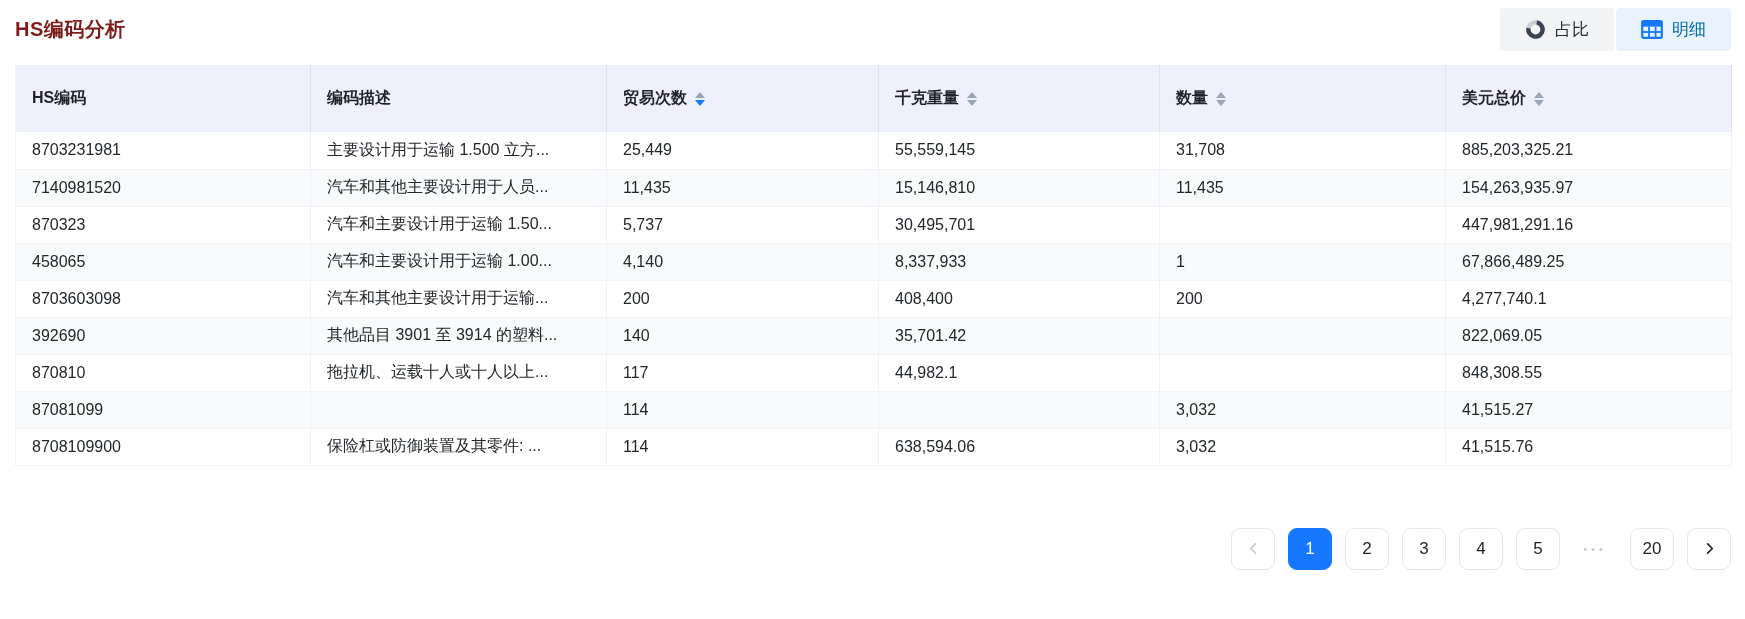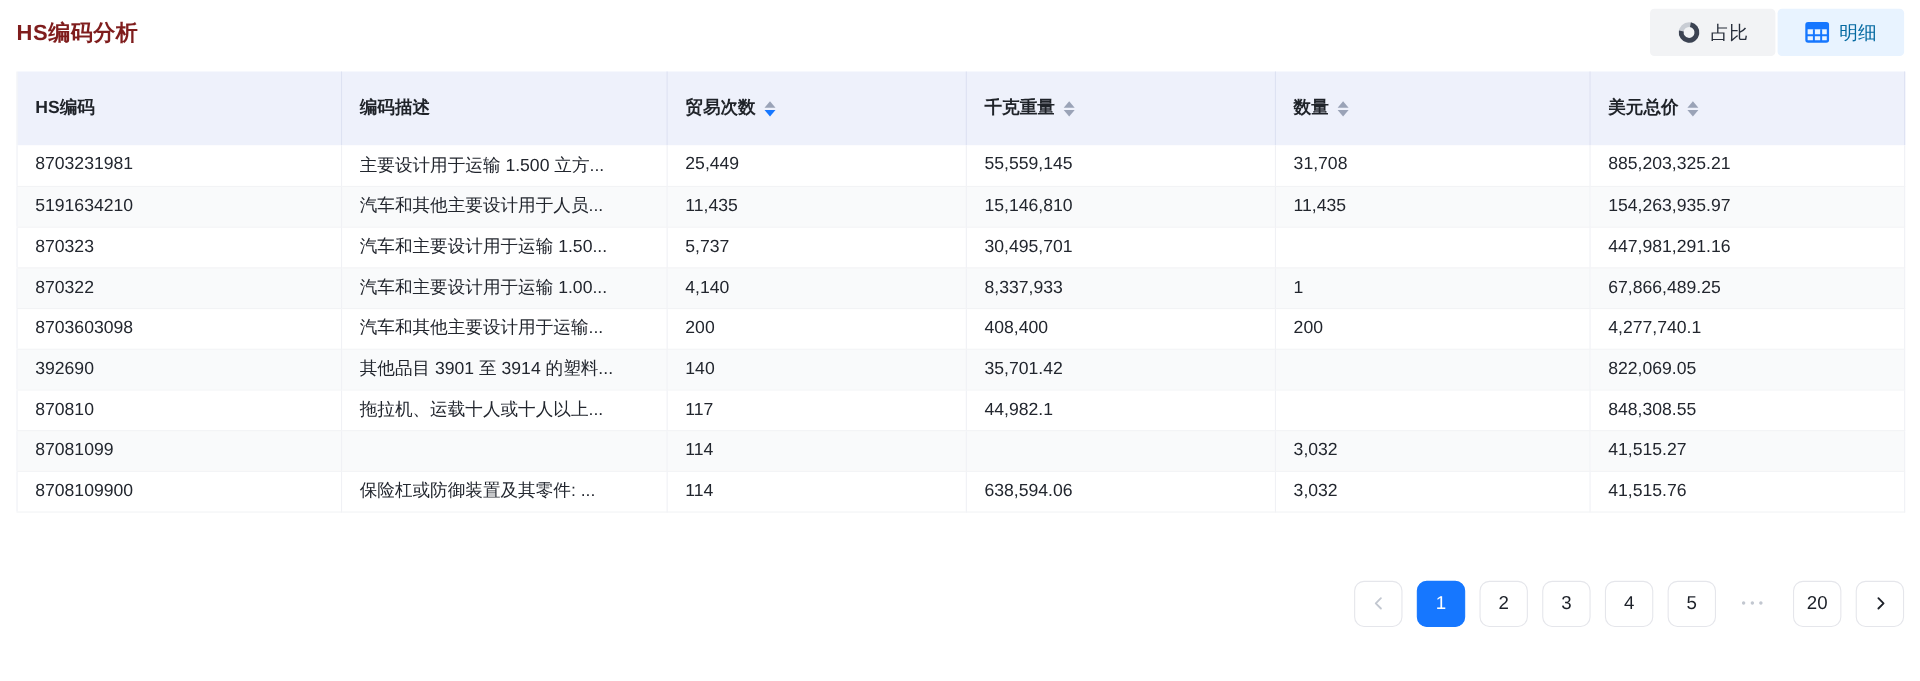--- a/index.html
+++ b/index.html
@@ -128,37 +128,37 @@
     <tbody>
         <tr>
           <td class="al-l">8703231981</td>
           <td class="al-l">主要设计用于运输 1.500 立方...</td>
           <td class="al-r">25,449</td>
           <td class="al-r">55,559,145</td>
           <td class="al-r">31,708</td>
           <td class="al-r">885,203,325.21</td>
         </tr>
         <tr>
-          <td class="al-l">5191634210</td>
+          <td class="al-l">7140981520</td>
           <td class="al-l">汽车和其他主要设计用于人员...</td>
           <td class="al-r">11,435</td>
           <td class="al-r">15,146,810</td>
           <td class="al-r">11,435</td>
           <td class="al-r">154,263,935.97</td>
         </tr>
         <tr>
           <td class="al-l">870323</td>
           <td class="al-l">汽车和主要设计用于运输 1.50...</td>
           <td class="al-r">5,737</td>
           <td class="al-r">30,495,701</td>
           <td class="al-r"></td>
           <td class="al-r">447,981,291.16</td>
         </tr>
         <tr>
-          <td class="al-l">870322</td>
+          <td class="al-l">458065</td>
           <td class="al-l">汽车和主要设计用于运输 1.00...</td>
           <td class="al-r">4,140</td>
           <td class="al-r">8,337,933</td>
           <td class="al-r">1</td>
           <td class="al-r">67,866,489.25</td>
         </tr>
         <tr>
           <td class="al-l">8703603098</td>
           <td class="al-l">汽车和其他主要设计用于运输...</td>
           <td class="al-r">200</td>

